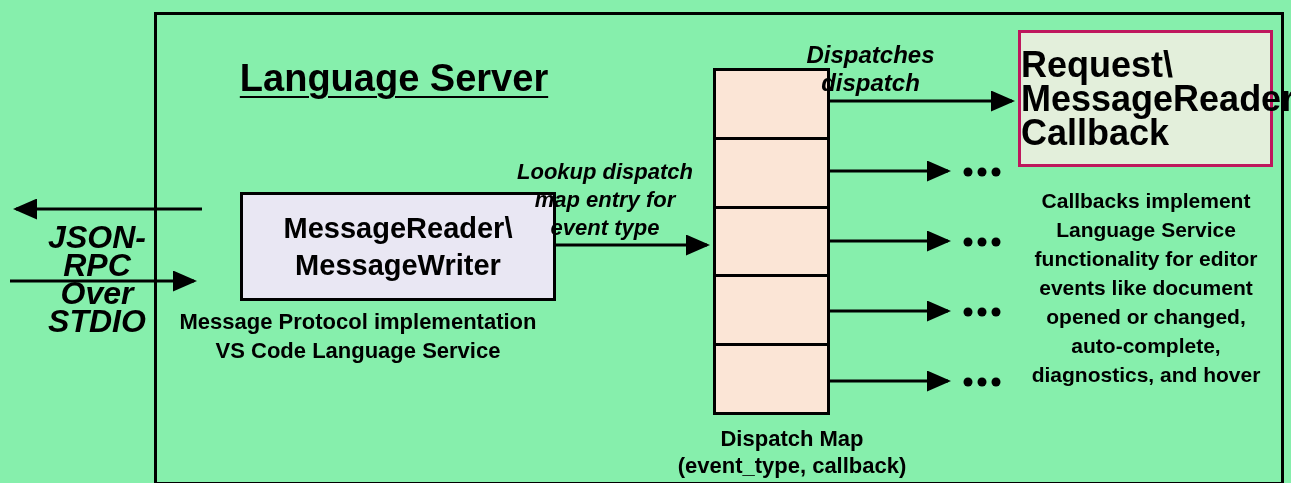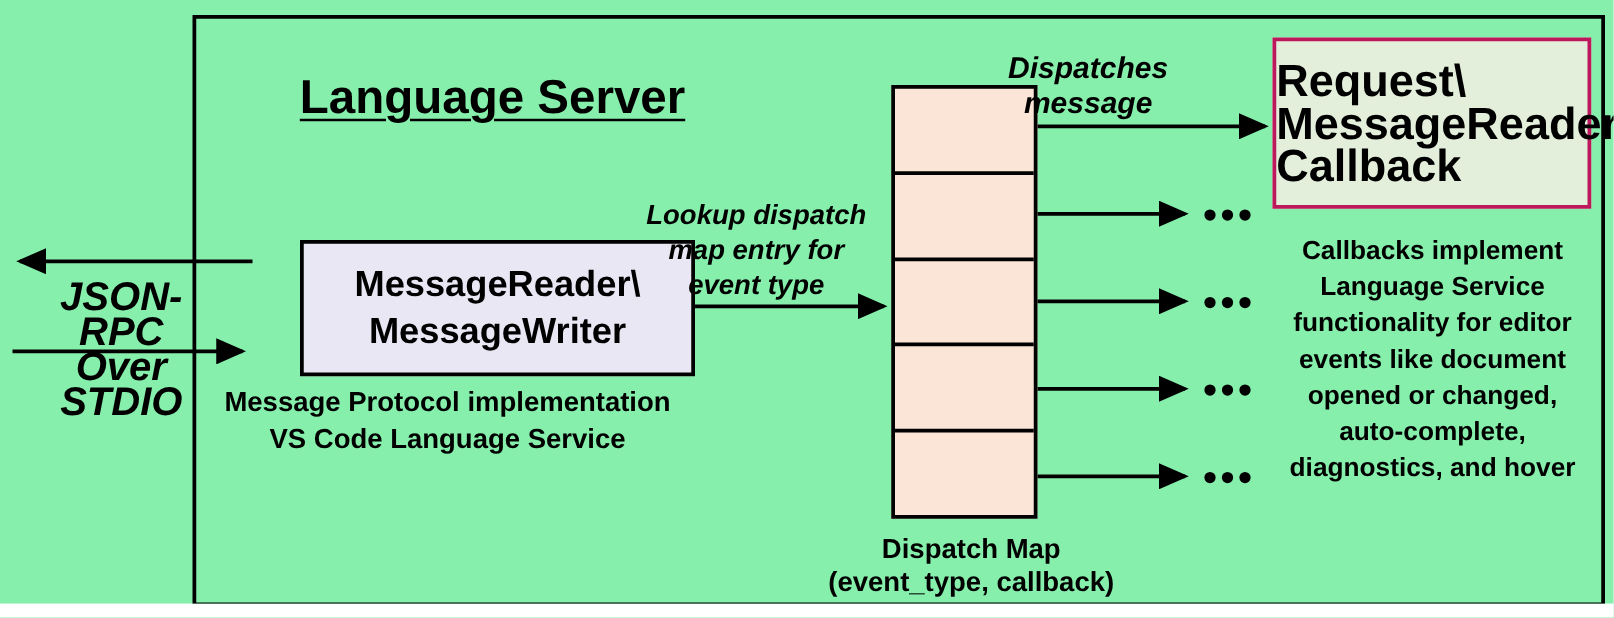--- a/index.html
+++ b/index.html
@@ -52,21 +52,21 @@
     font-size:24px;line-height:28px;
   }
   .dispatch-map{
     left:713px;top:68px;width:117px;height:347px;
     background:#FBE5D6;border:3px solid #000000;
     display:flex;flex-direction:column;
   }
   .dispatch-map .cell{flex:1;}
   .dispatch-map .cell + .cell{border-top:3px solid #000000;}
   .map-caption{
-    left:650px;top:425px;width:254px;
+    left:665px;top:425px;width:254px;
     font-size:22px;line-height:27px;
   }
   .callback-box{
     left:1018px;top:30px;width:255px;height:137px;
     background:#E3EFDB;border:3px solid #be185d;
     display:flex;flex-direction:column;justify-content:center;align-items:flex-start;
     font-size:36px;line-height:34px;
   }
   .callbacks-note{
     left:1016px;top:186px;width:260px;
@@ -161,21 +161,21 @@
     <div class="cell"></div>
     <div class="cell"></div>
   </div>
   <div class="abs map-caption center">
     <div>Dispatch Map</div>
     <div>(event_type, callback)</div>
   </div>
 
   <div class="abs dispatches-label center italic">
     <div>Dispatches</div>
-    <div>message</div>
+    <div>dispatch</div>
   </div>
 
   <div class="abs callback-box center">
     <div>Request\</div>
     <div>MessageReader</div>
     <div>Callback</div>
   </div>
 
   <div class="abs callbacks-note center">
     <div>Callbacks implement</div>

